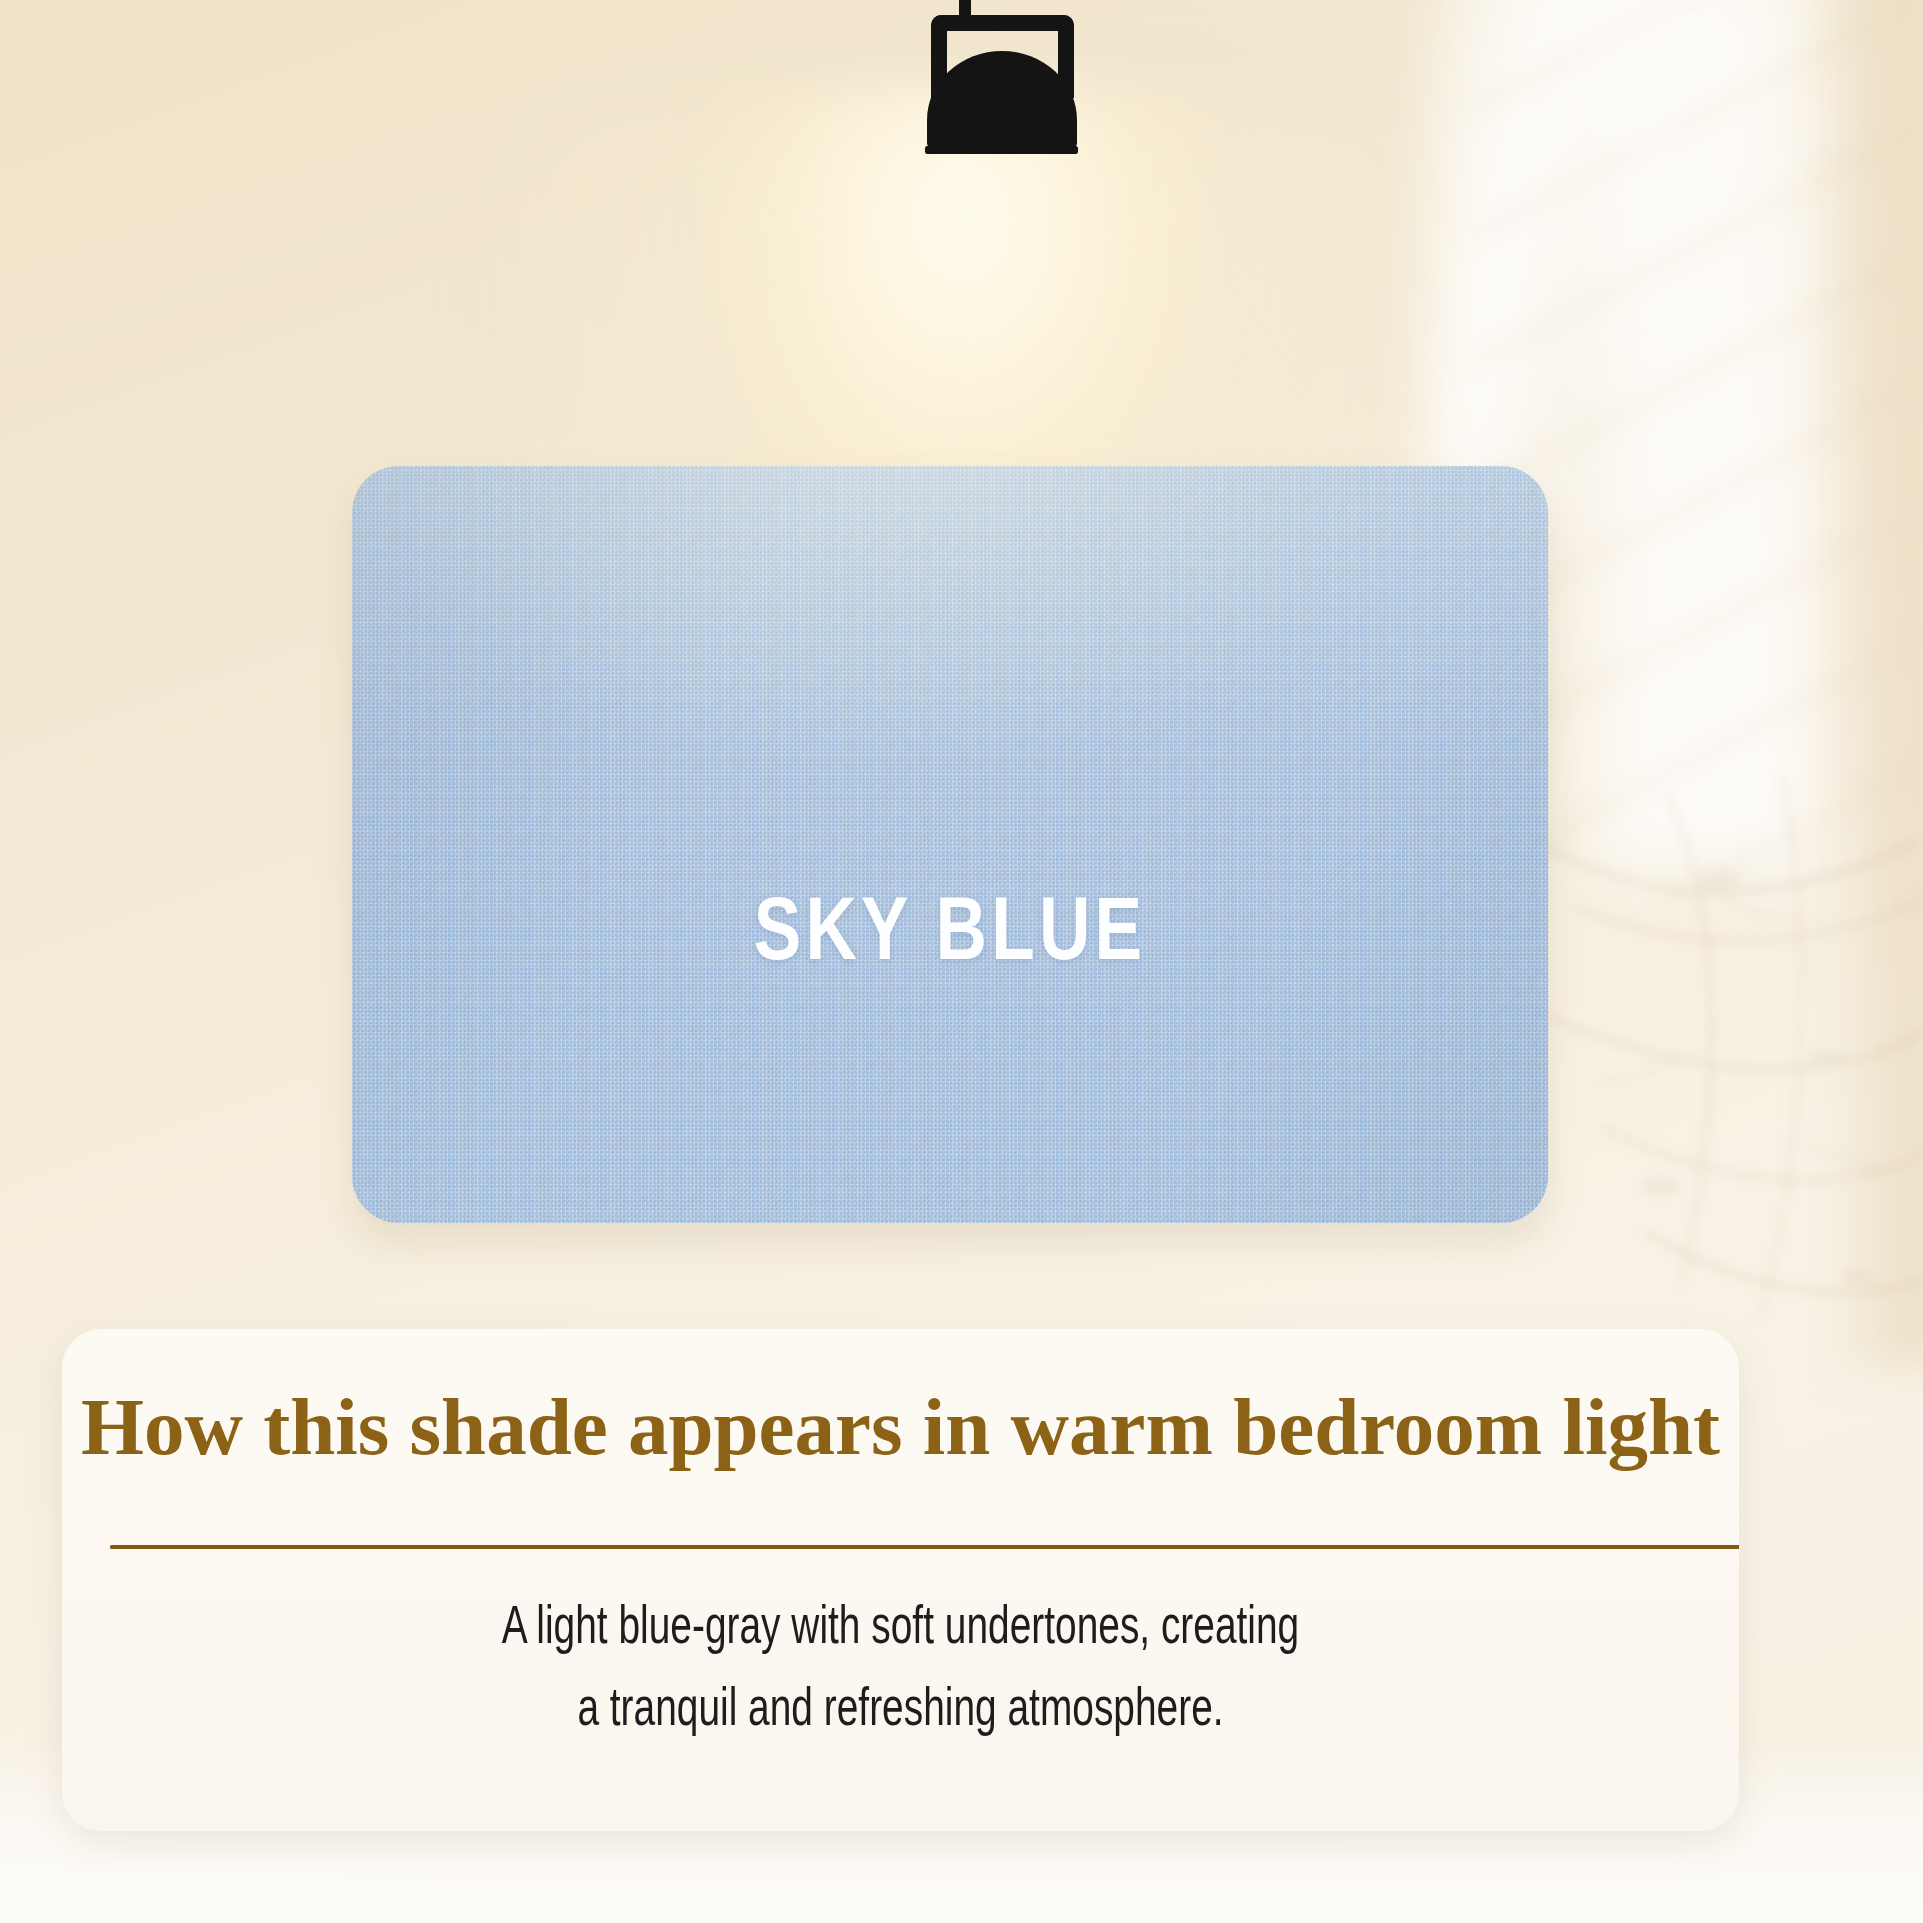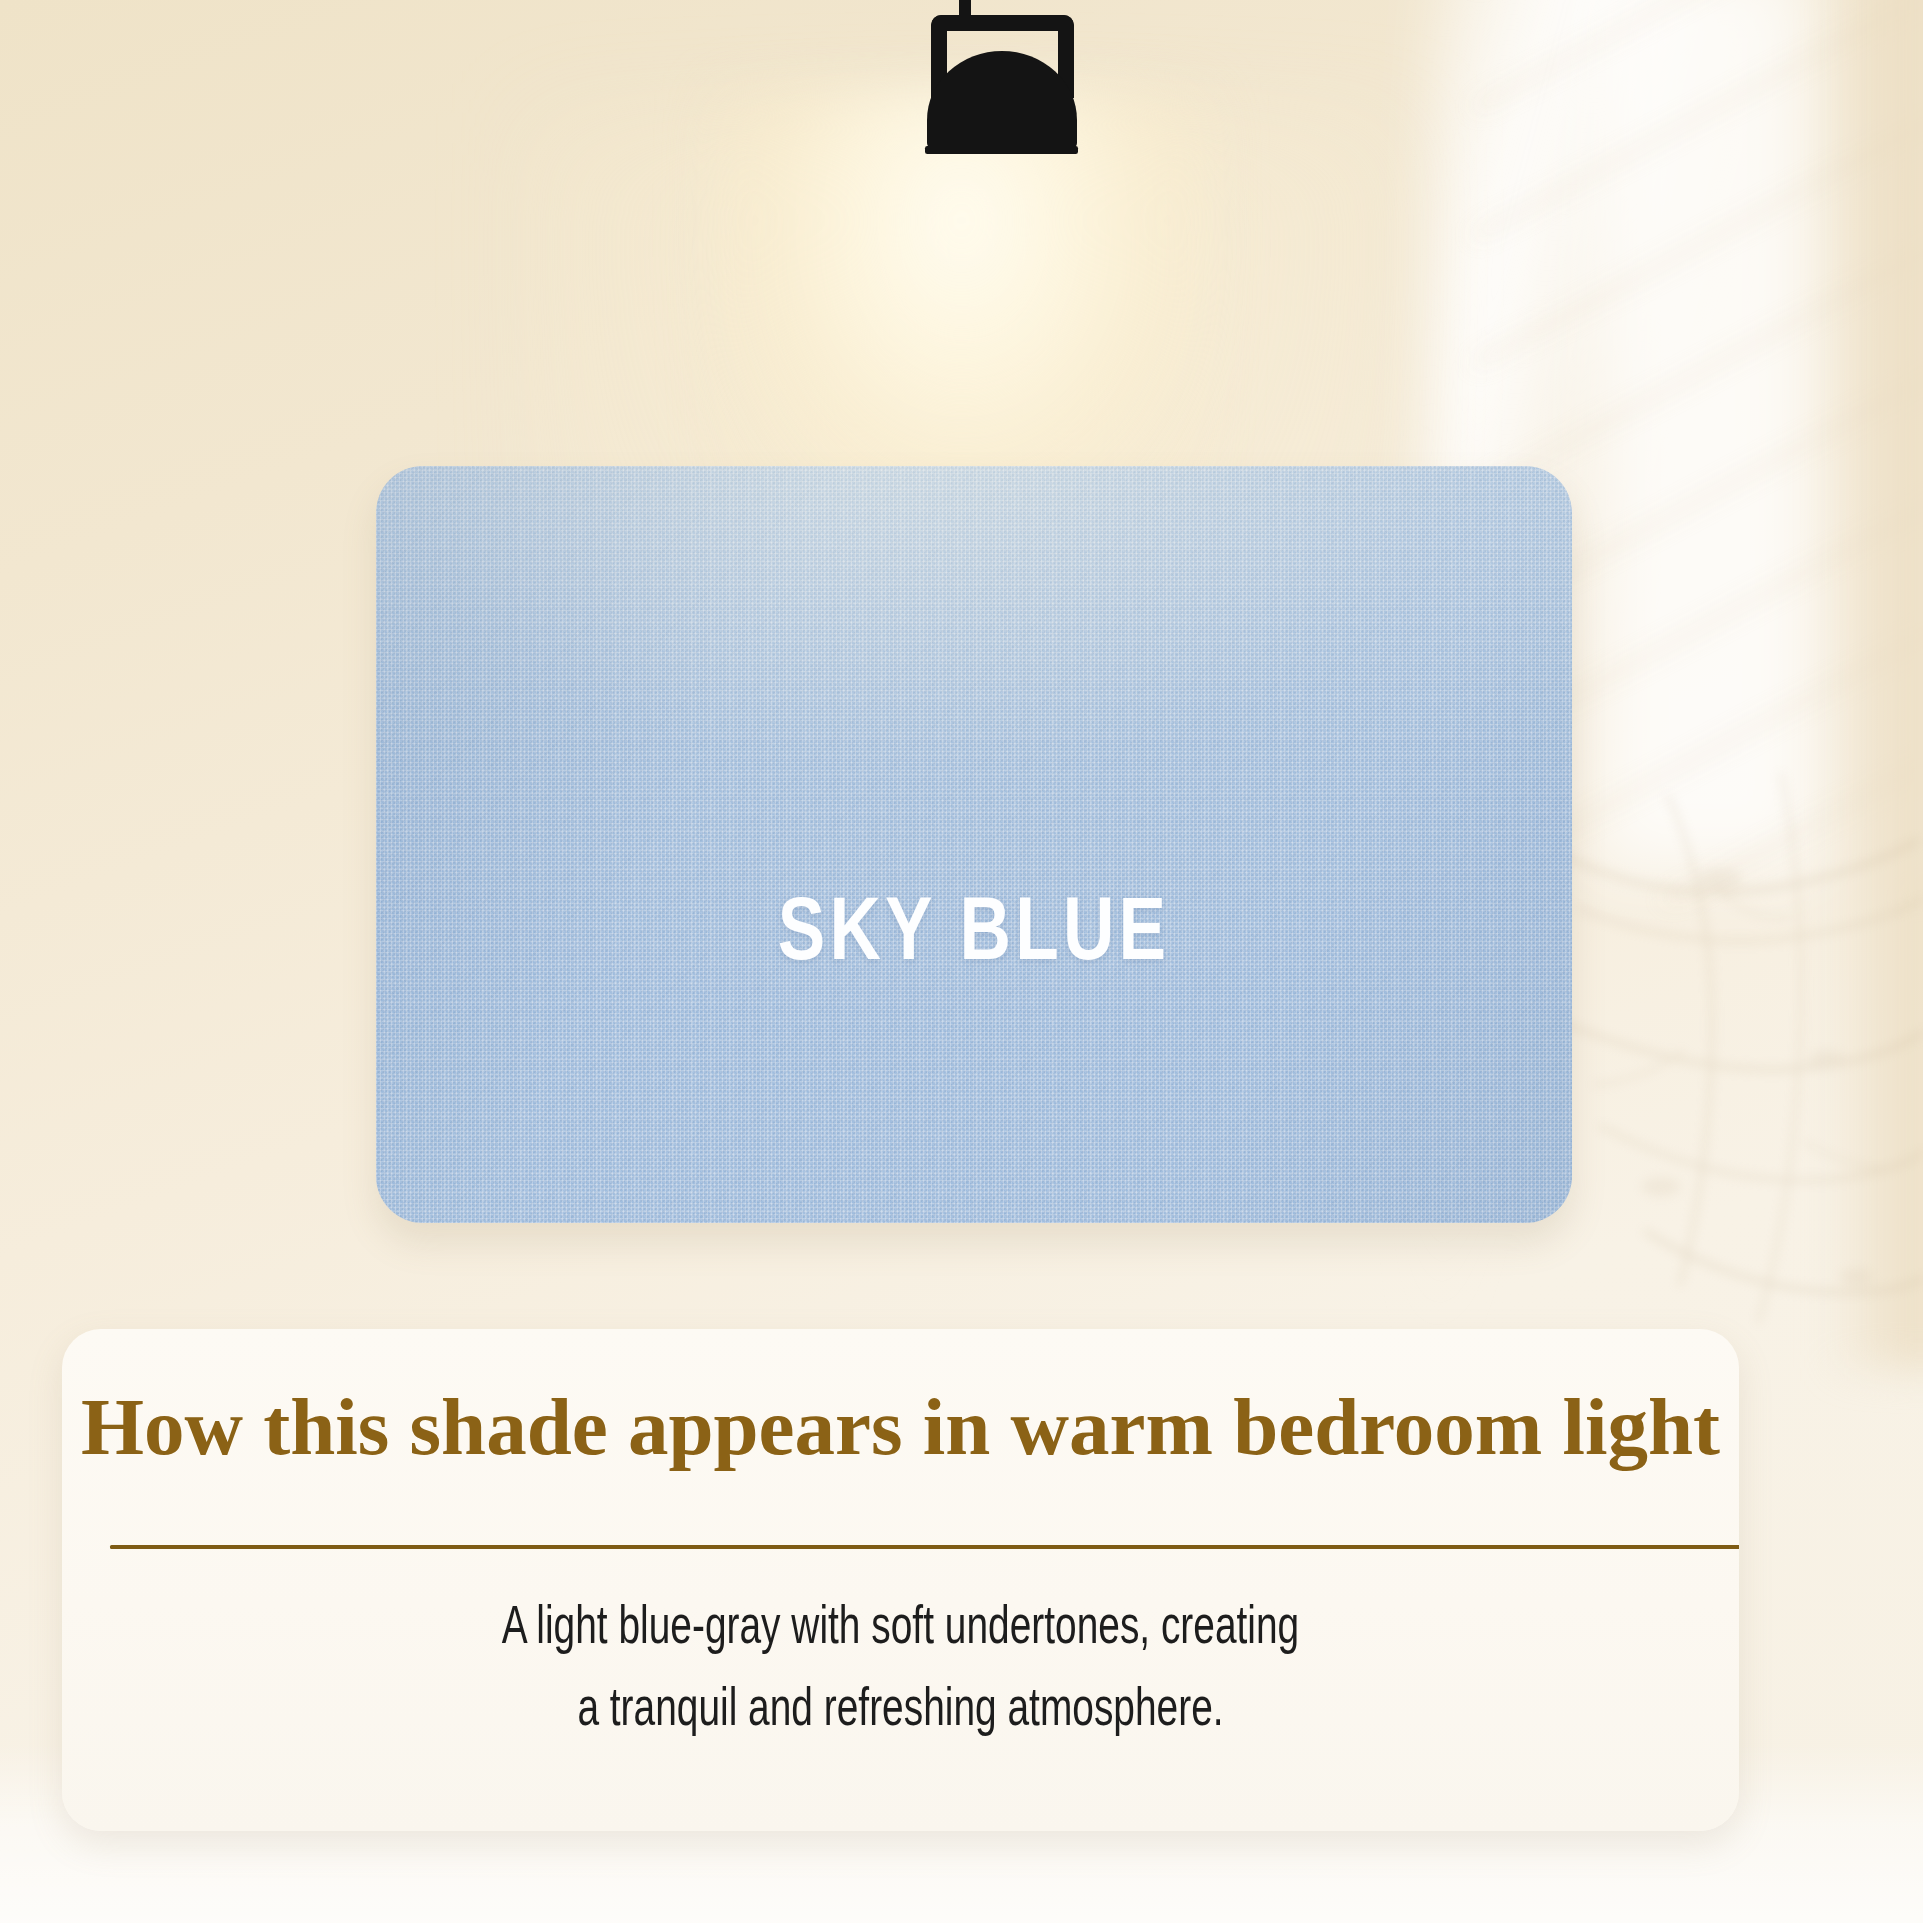--- a/index.html
+++ b/index.html
@@ -141,21 +141,21 @@
         rgba(255,250,232,0.52) 0%,
         rgba(253,242,214,0.26) 45%,
         rgba(252,240,208,0.0) 100%);
     filter:blur(45px);
     pointer-events:none;
   }
 
   
   .swatch {
     position:absolute;
-    left:376px; top:466px;
+    left:352px; top:466px;
     width:1196px; height:757px;
     border-radius:47px;
     background:#a9c1de;
     box-shadow:0 19.5px 35px rgba(150,128,96,0.16);
     overflow:hidden;
   }
   
   .swatch .weave {
     position:absolute; inset:0;
     background-image:

